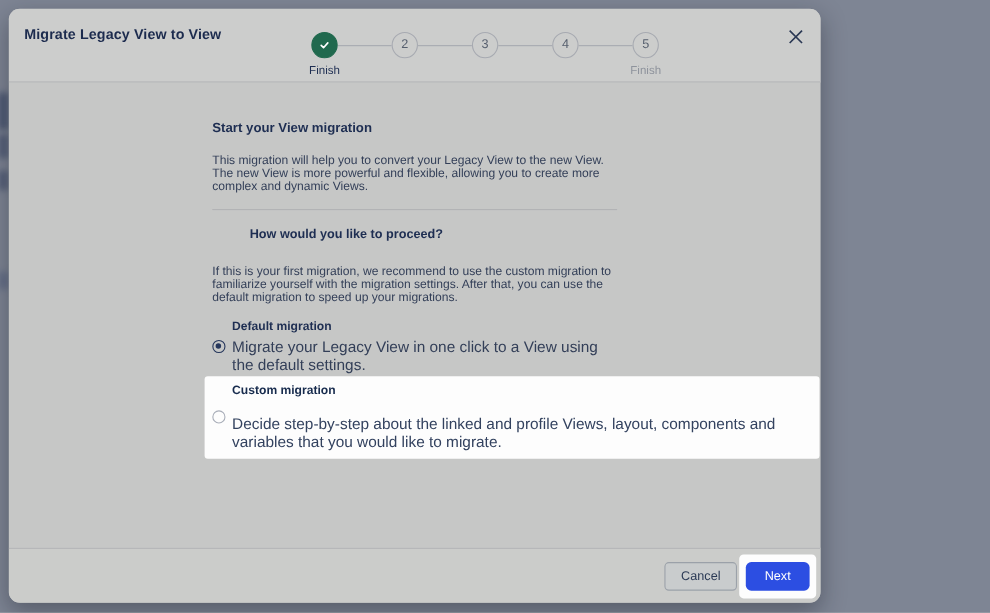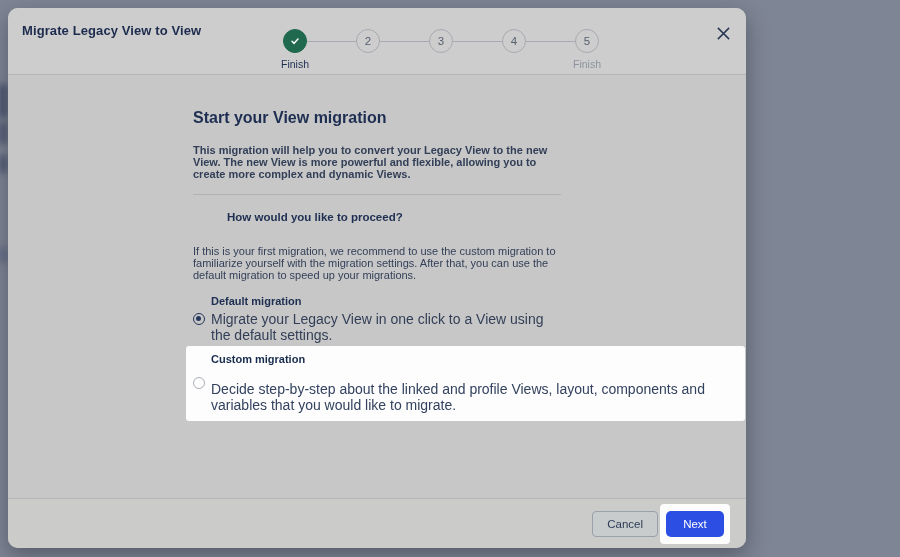--- a/index.html
+++ b/index.html
@@ -65,25 +65,25 @@
     white-space: nowrap; font-size: 10.5px;
   }
   .step-label.active { color: #1e2e52; font-weight: 500; }
   .step-label.muted  { color: #8e939c; }
   .connector { width: 49px; height: 1px; background: #a7aab1; }
 
   
   .modal-body { padding: 0 185px; }
   .section-heading {
     margin-top: 34px;
-    font-size: 16px; font-weight: bold; color: #1e2e52;
+    font-size: 12px; font-weight: bold; color: #1e2e52;
   }
   .intro-text {
     margin-top: 17px;
-    font-size: 11px; line-height: 12px; color: #333f58; font-weight: bold;
+    font-size: 11px; line-height: 12px; color: #333f58;
   }
   .divider {
     margin-top: 14px; border: none;
     border-top: 1px solid #b2b3b5;
   }
   .question-heading {
     margin-top: 16px;
     font-size: 11.5px; font-weight: bold; color: #1e2e52; margin-left: 34px;
   }
   .question-detail {
@@ -119,21 +119,21 @@
   .highlight-box .option-label { color: #172b4d; }
   .highlight-box .option-desc  { color: #33425f; margin-top: 16px; }
 
   
   .modal-footer {
     position: absolute; left: 0; right: 0; bottom: 0;
     height: 50px;
     background: #cbccca;
     border-top: 1px solid #b4b5b7;
     display: flex; align-items: center; justify-content: flex-end;
-    padding-right: 16px;
+    padding-right: 4px;
   }
   .btn-cancel {
     height: 26px; padding: 0 14px;
     background: #c9cccd; border: 1px solid #9ba1a9; border-radius: 4px;
     font-family: inherit; font-size: 11.5px; color: #2b3a55;
     cursor: pointer;
   }
   .next-highlight {
     margin-left: 2px;
     background: #fdfdfd; border-radius: 4px;

